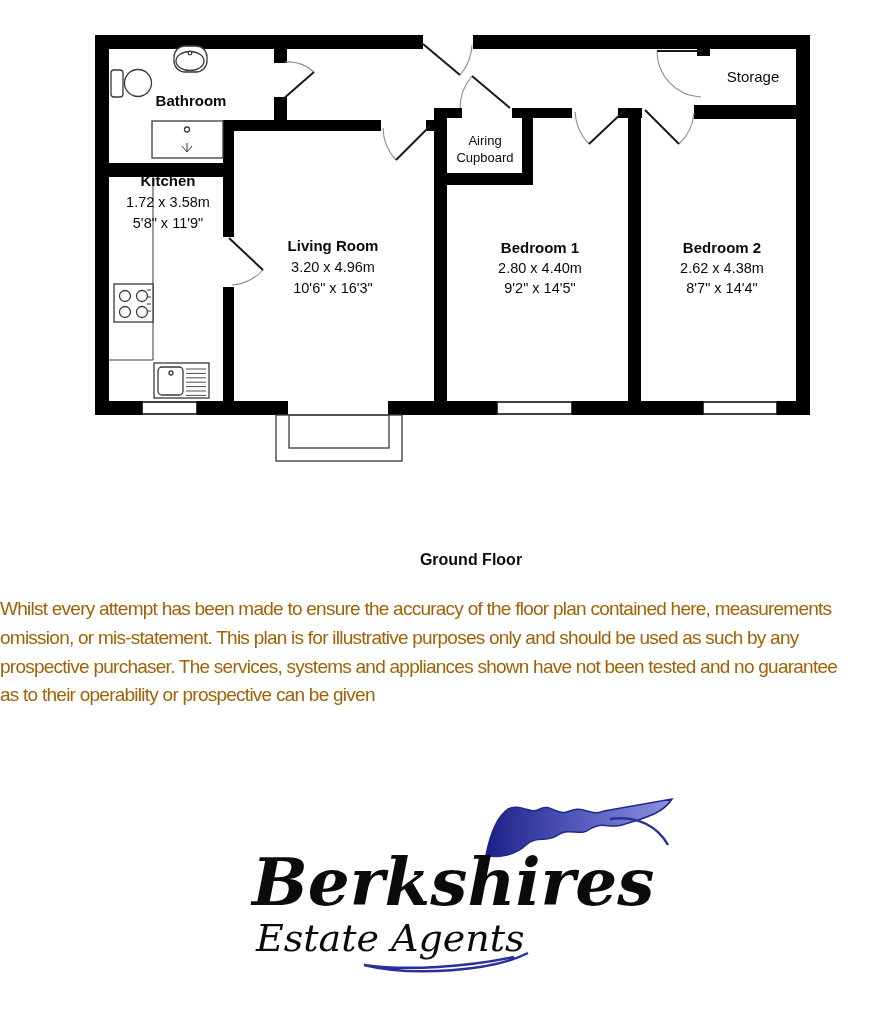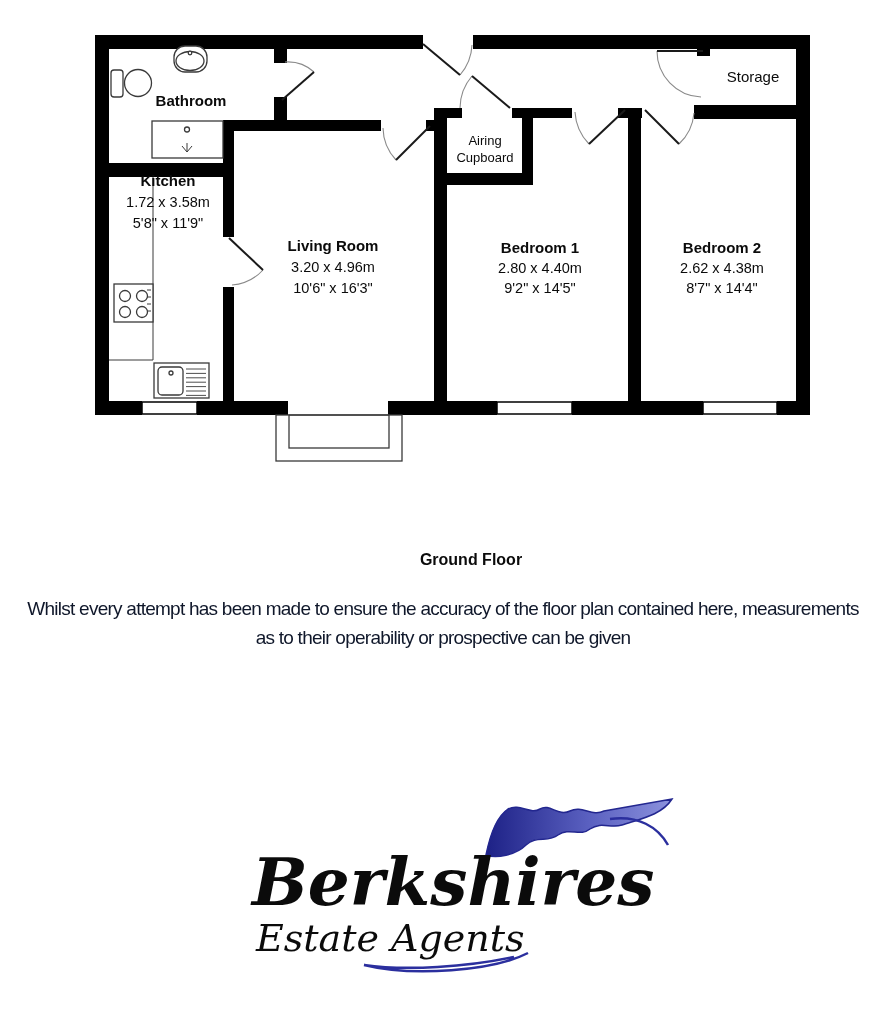--- a/index.html
+++ b/index.html
@@ -6,22 +6,22 @@
   .page{position:relative;width:886px;height:1024px;background:#ffffff;overflow:hidden;
         font-family:"Liberation Sans", sans-serif;color:#0b0b0b;}
   .plan-svg{position:absolute;left:0;top:0;}
   svg text{fill:#0b0b0b;}
   .room-name{font-weight:bold;font-size:15px;text-anchor:middle;}
   .room-dim{font-size:14.5px;text-anchor:middle;}
   .room-plain{font-size:15px;text-anchor:middle;}
   .room-small{font-size:13px;text-anchor:middle;}
   .ground-floor{position:absolute;top:540px;left:471px;transform:translateX(-50%);
         font-size:16px;font-weight:bold;white-space:nowrap;margin-top:11px;}
-  .disclaimer{position:absolute;top:595px;left:0;width:886px;text-align:center;
-        font-size:19px;line-height:28.8px;letter-spacing:-0.75px;color:#0f172a;}
+  .disclaimer{position:absolute;top:595px;left:0;width:886px;
+        font-size:19px;line-height:28.8px;letter-spacing:-0.75px;color:#a16207;}
   .disc-line{white-space:nowrap;}
   .logo-svg{position:absolute;left:238px;top:793px;}
 </style>
 </head>
 <body>
 <div class="page">
 
 <svg class="plan-svg" width="886" height="475" viewBox="0 0 886 475">
 
   <g fill="#000000">
@@ -159,20 +159,22 @@
     <text class="room-dim" x="722" y="293">8'7" x 14'4"</text>
 
     <text class="room-plain" x="753" y="82">Storage</text>
   </g>
 </svg>
 
 <div class="ground-floor">Ground Floor</div>
 
 <div class="disclaimer">
   <div class="disc-line">Whilst every attempt has been made to ensure the accuracy of the floor plan contained here, measurements</div>
+  <div class="disc-line">omission, or mis-statement. This plan is for illustrative purposes only and should be used as such by any</div>
+  <div class="disc-line">prospective purchaser. The services, systems and appliances shown have not been tested and no guarantee</div>
   <div class="disc-line">as to their operability or prospective can be given</div>
 </div>
 
 <svg class="logo-svg" width="436" height="195" viewBox="0 0 436 195">
   <defs>
     <linearGradient id="flagGrad" x1="0" y1="0" x2="1" y2="0">
       <stop offset="0" stop-color="#1d2186"></stop>
       <stop offset="0.55" stop-color="#5a60c0"></stop>
       <stop offset="1" stop-color="#8c92dd"></stop>
     </linearGradient>

